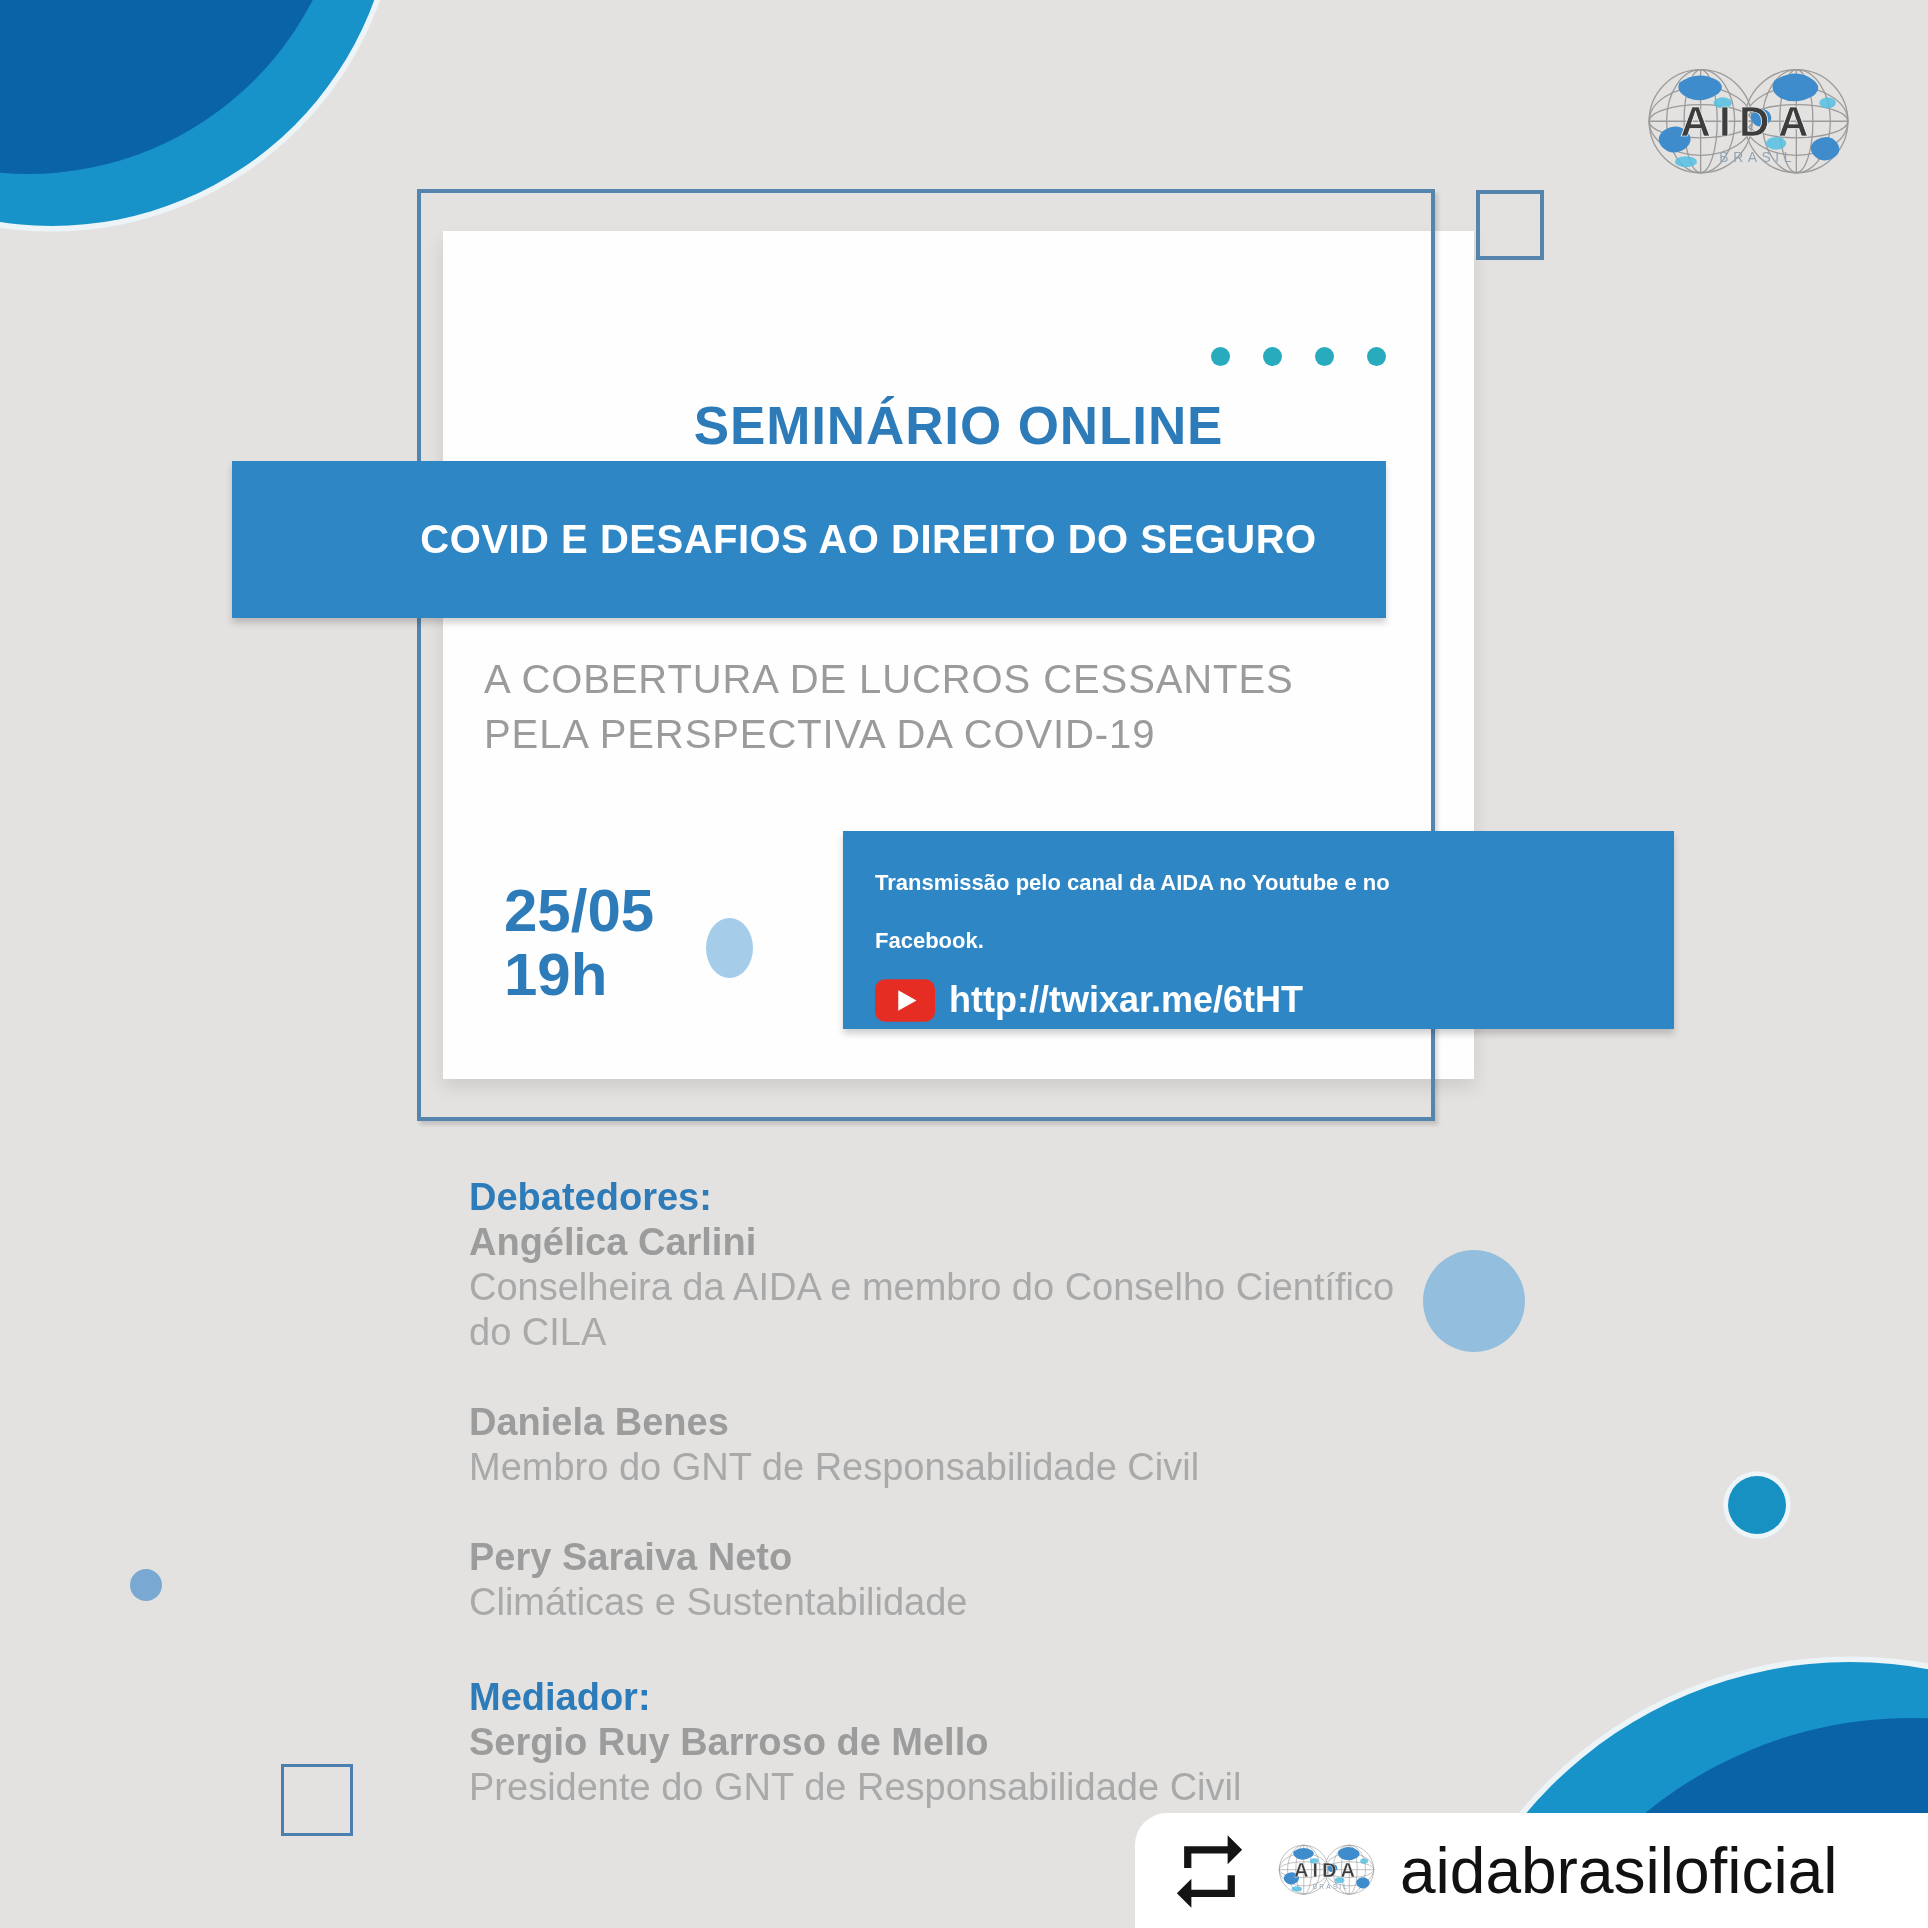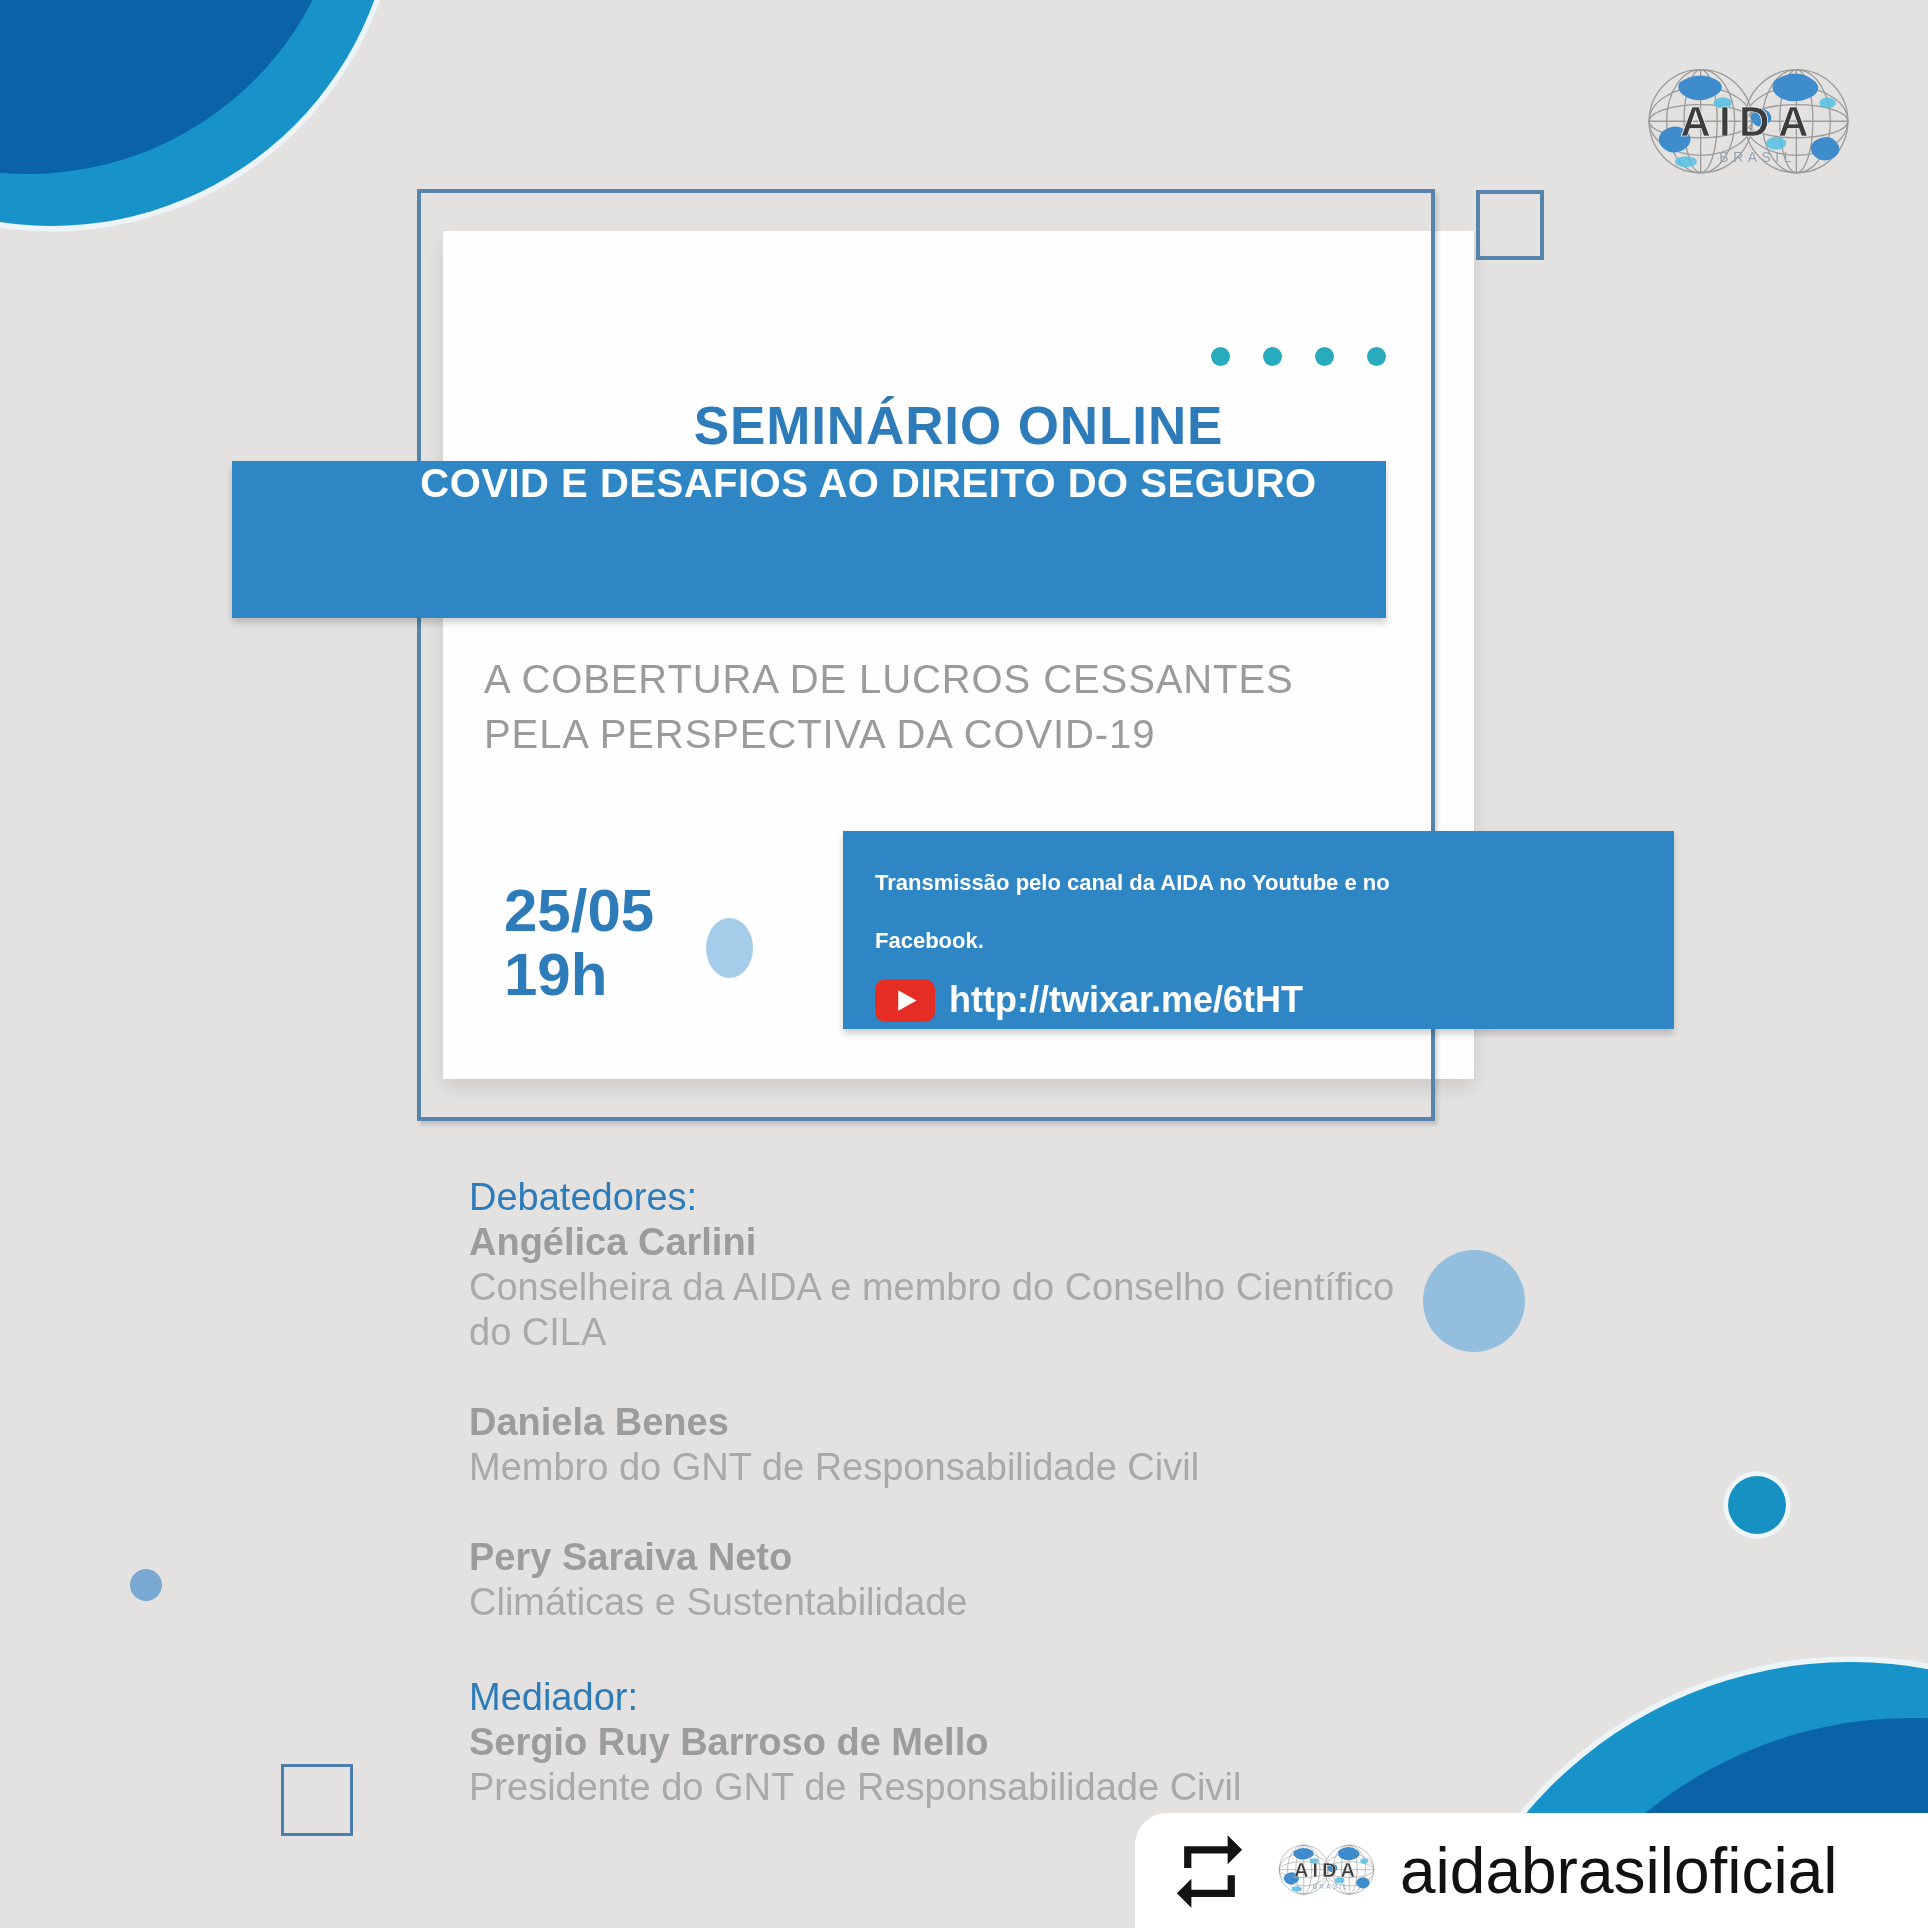--- a/index.html
+++ b/index.html
@@ -26,38 +26,38 @@
   .card{left:443px;top:231px;width:1031px;height:848px;background:#fefefe;box-shadow:0 9.4px 17px rgba(0,0,0,.10);}
   .frame{left:417px;top:189px;width:1010px;height:924px;border:4.7px solid var(--border-blue,#5585ad);box-shadow:2.8px 3.8px 3.8px rgba(0,0,0,.14);}
 
   .dots-row{left:1211px;top:347px;display:flex;gap:33px;}
   .dots-row span{width:19px;height:19px;border-radius:50%;background:var(--teal-dot,#29abbe);display:block;}
 
   .eyebrow{left:443px;top:395px;width:1031px;text-align:center;font-size:53px;font-weight:bold;
     color:var(--deep-blue,#2d7cb9);letter-spacing:0.9px;}
 
   .banner{left:232px;top:461px;width:1154px;height:157px;background:var(--accent-blue,#2f86c5);
-    box-shadow:0 4.7px 6.6px rgba(0,0,0,.18);display:flex;align-items:flex-start;justify-content:center;
+    box-shadow:0 4.7px 6.6px rgba(0,0,0,.18);display:flex;align-items:center;justify-content:center;
     padding-left:119px;box-sizing:border-box;}
   .banner .txt{font-size:40px;font-weight:bold;color:#ffffff;letter-spacing:0.5px;white-space:nowrap;}
 
   .subtitle{left:484px;top:652px;font-size:40px;line-height:55px;color:#9b9b9b;letter-spacing:0.9px;white-space:nowrap;}
 
   .datetime{left:504px;top:879px;font-size:60px;line-height:64px;font-weight:bold;color:var(--deep-blue,#2d7cb9);}
   .date-ellipse{left:706px;top:918px;width:47px;height:60px;background:var(--soft-blue-1,#a5cdea);border-radius:50%;}
 
   .transmission{left:843px;top:831px;width:831px;height:198px;background:var(--accent-blue,#2f86c5);
     box-shadow:0 4.7px 6.6px rgba(0,0,0,.18);box-sizing:border-box;padding:22.6px 19px 0 32px;color:#fff;}
   .t-line{font-size:22px;font-weight:bold;line-height:58px;white-space:nowrap;}
   .link-row{display:flex;align-items:center;gap:14px;margin-top:9.4px;}
   .yt{width:60px;height:43px;flex:0 0 auto;}
   .stream-link{font-size:36px;font-weight:bold;white-space:nowrap;}
 
   .people{left:469px;top:1175px;width:951px;font-size:38px;line-height:45px;}
-  .sec-label{color:var(--deep-blue,#2d7cb9);font-weight:normal;}
+  .sec-label{color:var(--deep-blue,#2d7cb9);font-weight:bold;}
   .p-name{color:var(--text-gray-name,#9c9c9c);font-weight:bold;}
   .p-role div{color:var(--text-gray-role,#a9a9a9);white-space:nowrap;}
   .entry{margin-bottom:45px;}
   .entry.tight{margin-bottom:50px;}
   .entry.last{margin-bottom:0;}
 
   .aida-logo-main{left:1638px;top:55px;width:221px;height:138px;}
 
   .bottombar{left:1135px;top:1813px;width:794px;height:116px;background:#ffffff;
     border-radius:32px 0 0 0;display:flex;align-items:center;gap:21px;padding-left:31px;box-sizing:border-box;}

